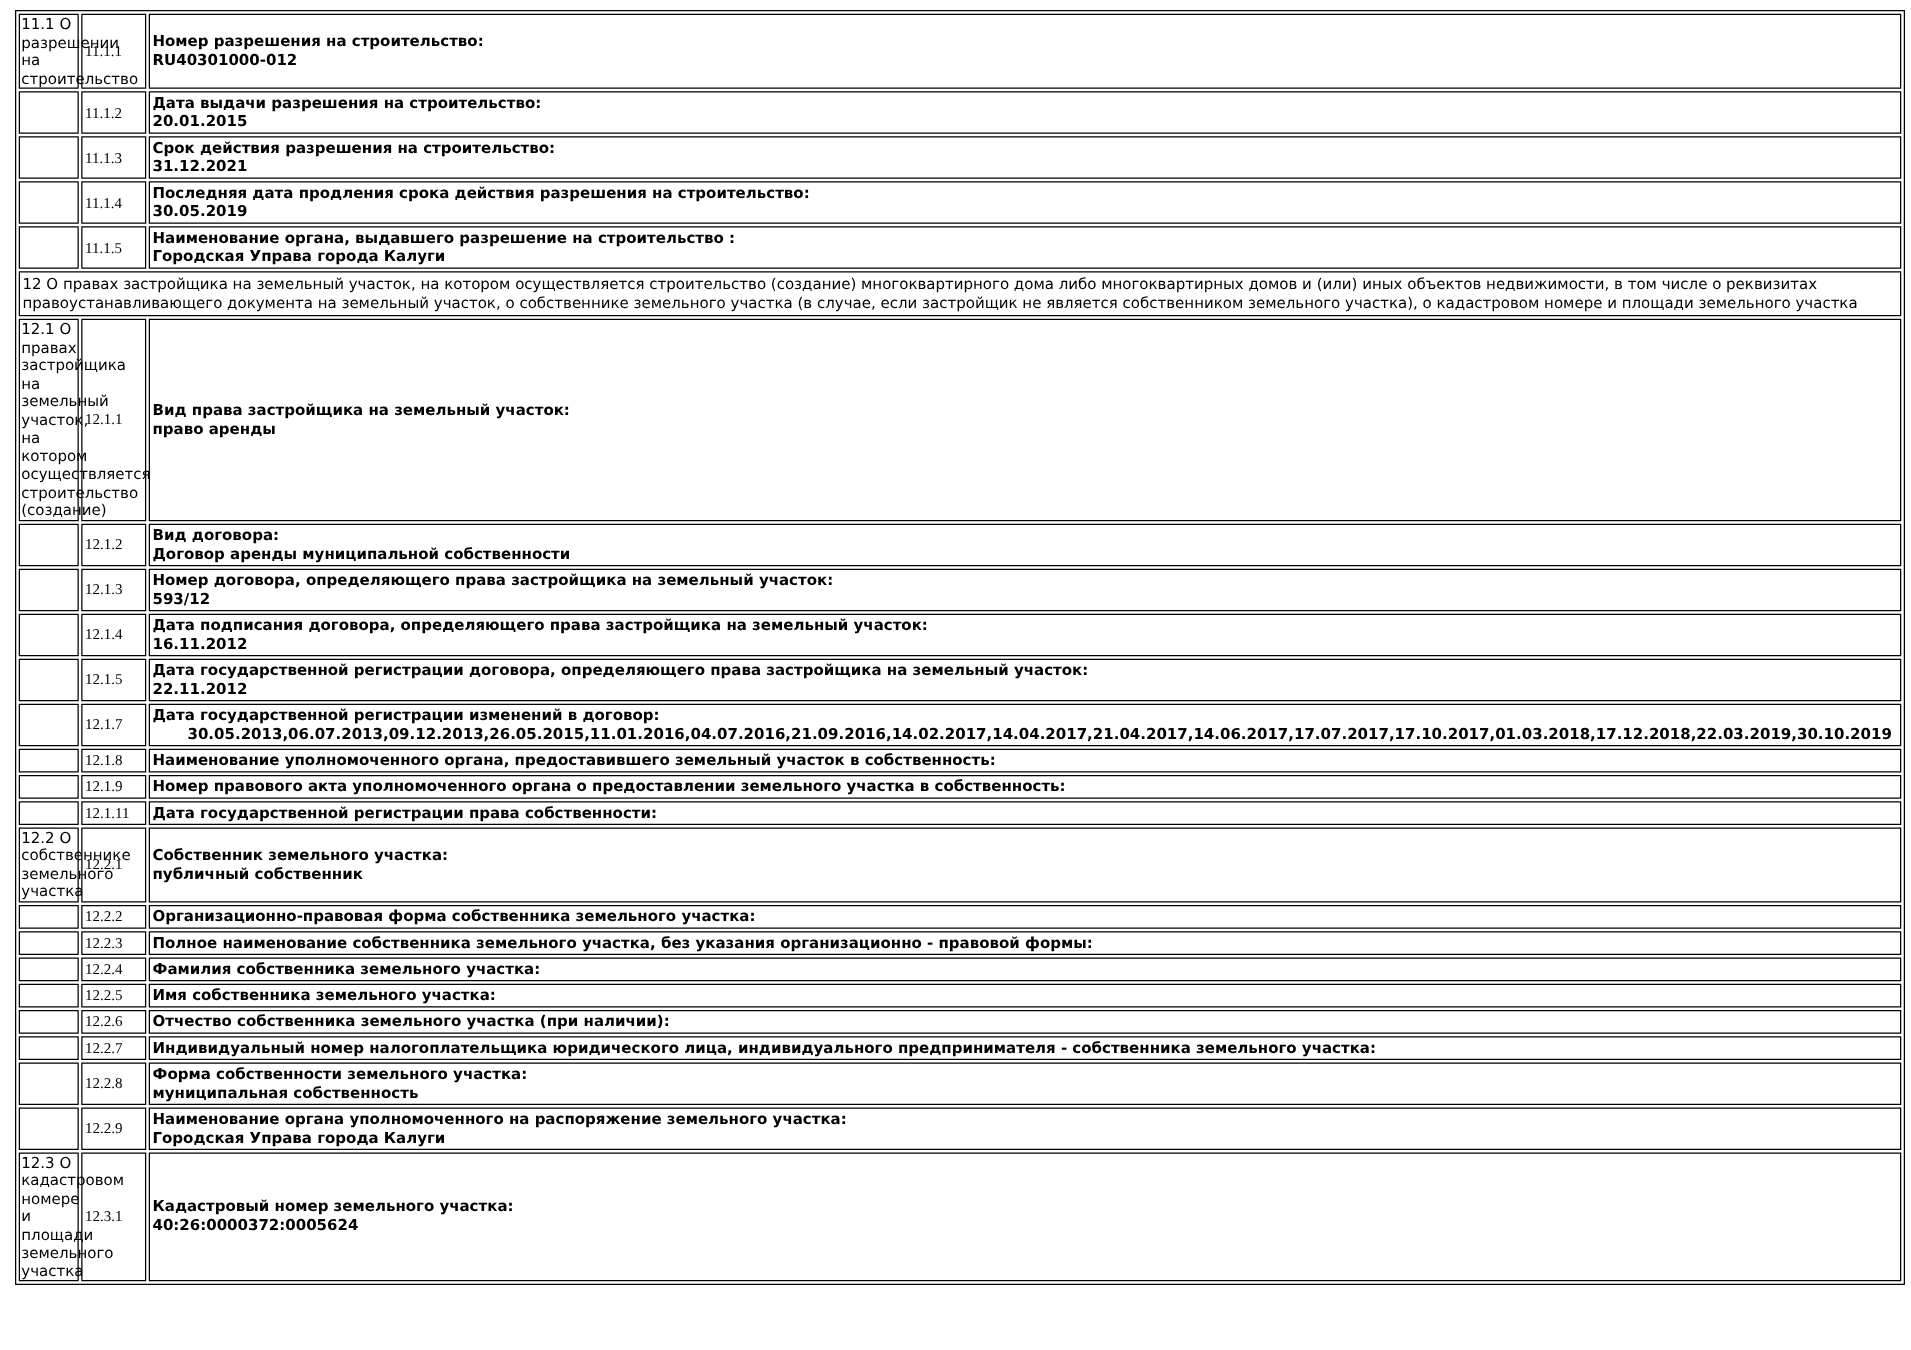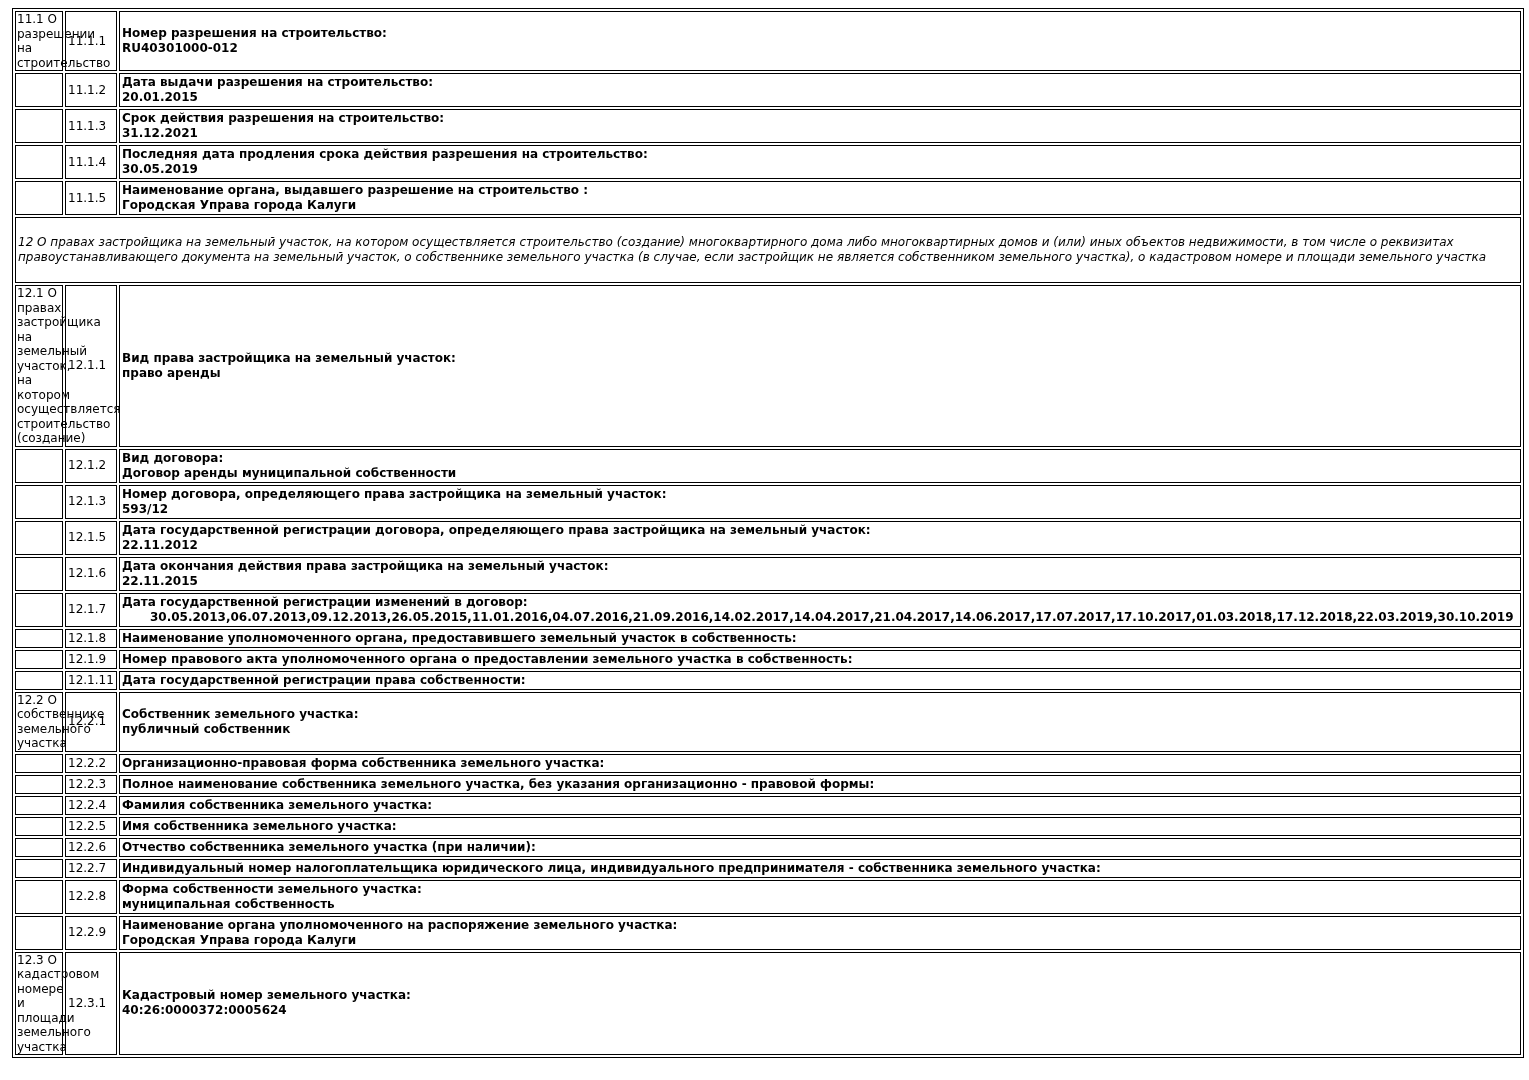--- a/index.html
+++ b/index.html
@@ -33,29 +33,28 @@
     box-sizing: border-box;
     background: #fff;
   }
   td.c1 {
     vertical-align: top;
     line-height: 14.5px;
     padding: 0 0 0 1px;
     white-space: normal;
     word-break: keep-all;
   }
-  td.c2 { padding: 0 2px 0 2px; }
+  td.c2 { padding: 0 2px 0 2px; font-family: Liberation Serif, serif; }
   td.c3 { padding: 1px 2px; }
   .lbl { font-weight: bold; }
   .val { font-weight: bold; }
   .val.nowrap { white-space: nowrap; margin-left: 28px; }
   td.sec {
-    padding: 17px 2px;
+    padding: 2px 2px;
     line-height: 15px;
-    font-style: italic;
   }
 </style>
 </head>
 <body>
 
 <div class="page">
 <table class="decl">
   <colgroup>
     <col style="width:48px">
     <col style="width:52px">
@@ -127,32 +126,32 @@
   <tr>
     <td class="c1"></td>
     <td class="c2">12.1.3</td>
     <td class="c3">
       <div class="lbl">Номер договора, определяющего права застройщика на земельный участок:</div>
       <div class="val">593/12</div>
     </td>
   </tr>
   <tr>
     <td class="c1"></td>
+    <td class="c2">12.1.4</td>
+    <td class="c3">
+      <div class="lbl">Дата подписания договора, определяющего права застройщика на земельный участок:</div>
+      <div class="val">16.11.2012</div>
+    </td>
+  </tr>
+  <tr>
+    <td class="c1"></td>
     <td class="c2">12.1.5</td>
     <td class="c3">
       <div class="lbl">Дата государственной регистрации договора, определяющего права застройщика на земельный участок:</div>
       <div class="val">22.11.2012</div>
-    </td>
-  </tr>
-  <tr>
-    <td class="c1"></td>
-    <td class="c2">12.1.6</td>
-    <td class="c3">
-      <div class="lbl">Дата окончания действия права застройщика на земельный участок:</div>
-      <div class="val">22.11.2015</div>
     </td>
   </tr>
   <tr>
     <td class="c1"></td>
     <td class="c2">12.1.7</td>
     <td class="c3">
       <div class="lbl">Дата государственной регистрации изменений в договор:</div>
       <div class="val nowrap">30.05.2013,06.07.2013,09.12.2013,26.05.2015,11.01.2016,04.07.2016,21.09.2016,14.02.2017,14.04.2017,21.04.2017,14.06.2017,17.07.2017,17.10.2017,01.03.2018,17.12.2018,22.03.2019,30.10.2019</div>
     </td>
   </tr>

